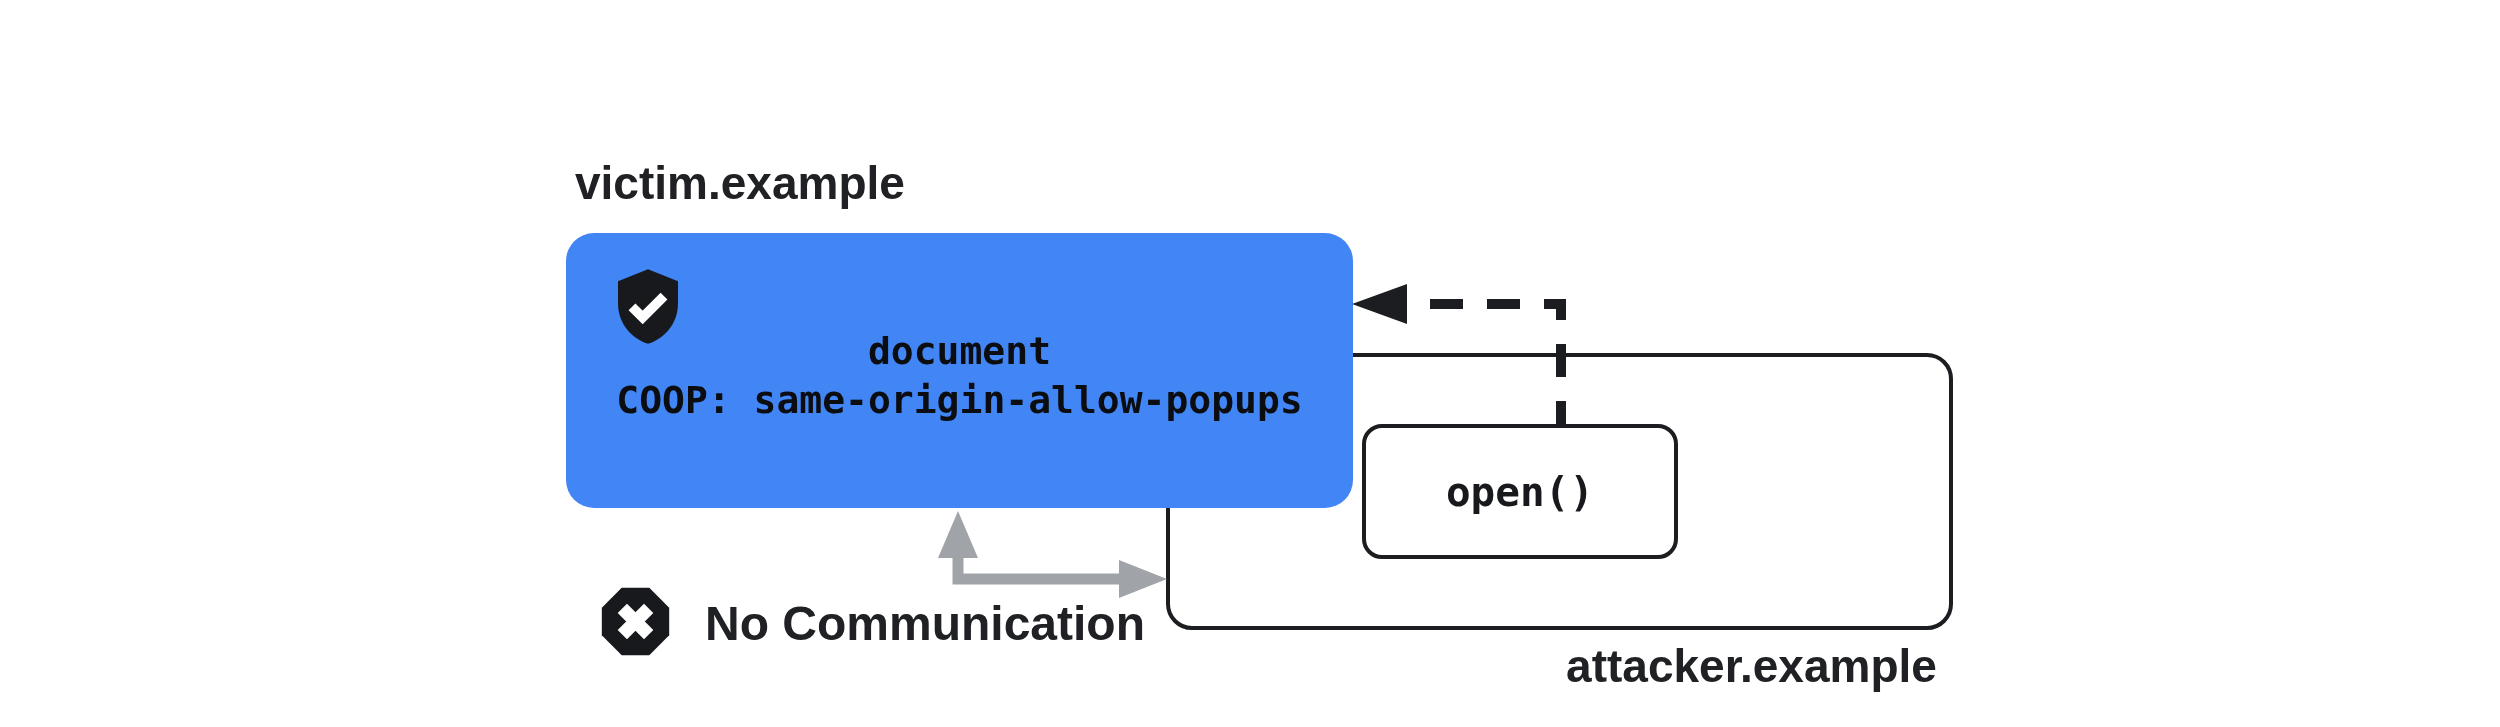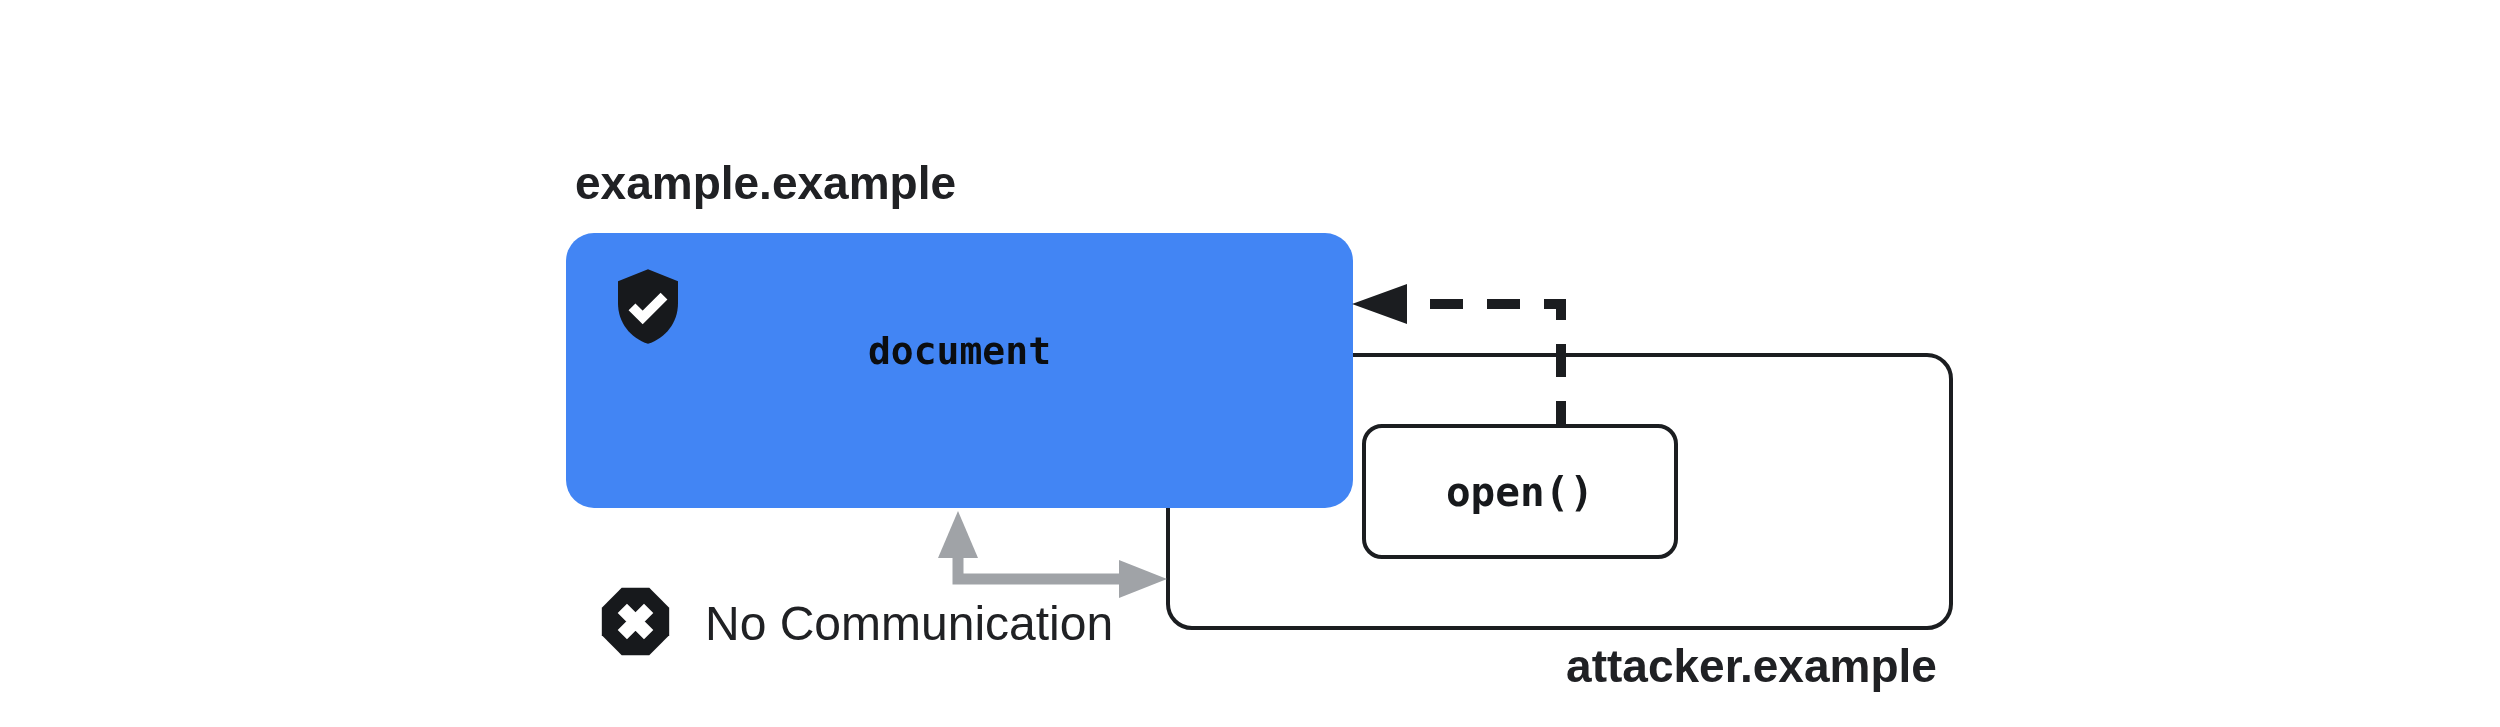--- a/index.html
+++ b/index.html
@@ -26,21 +26,21 @@
     white-space: nowrap;
     line-height: 1.1;
   }
   #victim-label   { left: 575px;  top: 158px; }
   #attacker-label { left: 1550px; top: 641px; width: 403px; text-align: center; }
 
   #no-comm-label {
     position: absolute;
     left: 705px; top: 600px;
     font-family: "Liberation Sans", sans-serif;
-    font-weight: 400;
+    font-weight: 700;
     font-size: 48px;
     color: #202124;
     white-space: nowrap;
     line-height: 1.0;
   }
 
   
   #victim-box {
     position: absolute;
     left: 566px; top: 233px;
@@ -114,35 +114,36 @@
     left: 597px; top: 583px;
     width: 77px; height: 77px;
     z-index: 5;
   }
 </style>
 </head>
 <body>
 
 <div id="canvas">
 
-  <div id="victim-label" class="domain-label">example.example</div>
+  <div id="victim-label" class="domain-label">victim.example</div>
 
   <div id="attacker-box"></div>
 
   <div id="open-box">
     <span class="code">open()</span>
   </div>
 
   <div id="victim-box">
     <svg id="shield-icon" viewBox="0 0 24 24">
       <path d="M12 0.8 L21 4.4 V11 C21 16.8 17.3 21.4 12 23.2 C6.7 21.4 3 16.8 3 11 V4.4 Z" fill="#17191c"></path>
       <path d="M7.2 12.1 L10.4 15.3 L16.8 8.9" fill="none" stroke="#ffffff" stroke-width="2.9"></path>
     </svg>
     <div id="victim-doc-text">
       <div>document</div>
+      <div>COOP: same-origin-allow-popups</div>
     </div>
   </div>
 
   <svg id="arrows-overlay" viewBox="0 0 2500 727">
 
     <g>
       <path d="M1561 424 V304 H1406" fill="none" stroke="#1b1d20" stroke-width="10" stroke-dasharray="33 24" stroke-dashoffset="10"></path>
       <polygon points="1352,304 1407,284 1407,324" fill="#1b1d20"></polygon>
     </g>
 

